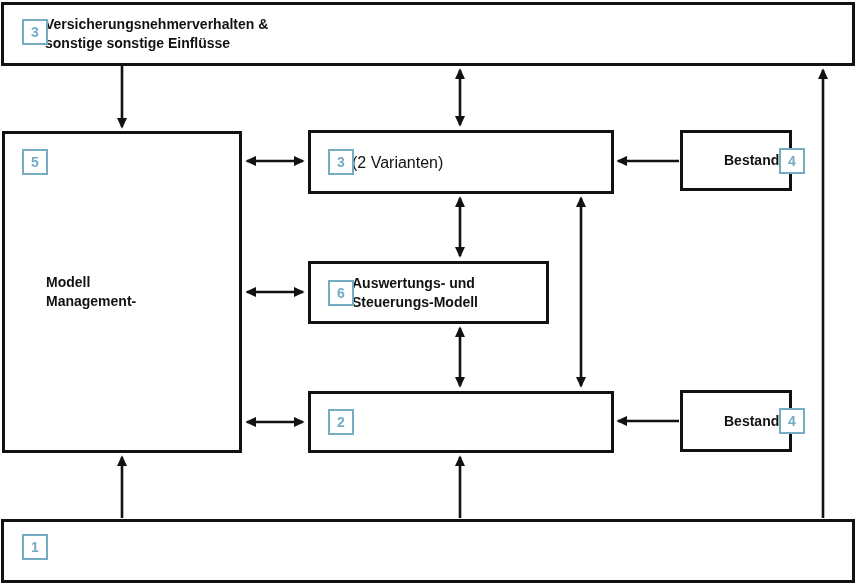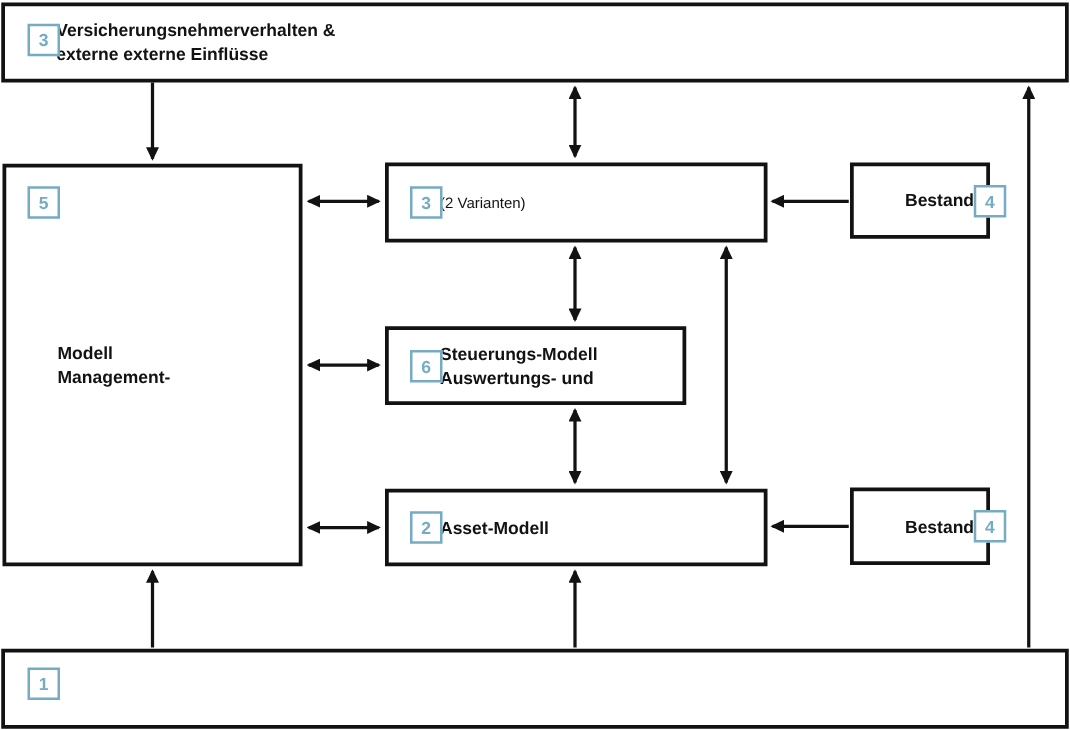--- a/index.html
+++ b/index.html
@@ -21,21 +21,21 @@
   }
   .badge{
     position:absolute;width:22px;height:22px;border:2px solid var(--badge);
     background:var(--bg);color:var(--badge);
     font:700 14px/22px "Liberation Sans",sans-serif;text-align:center;z-index:3;
   }
   .box-label{
     width:100%;color:var(--ink);
     font:700 14px/19px "Liberation Sans",sans-serif;letter-spacing:0;margin-left:41px;
   }
-  .box-label .subtitle{font-weight:400;font-size:12px;}
+  .box-label .subtitle{font-weight:400;font-size:16px;}
   
   .b-external{left:1px;top:2px;width:854px;height:64px;}
   .b-management{left:2px;top:131px;width:240px;height:322px;}
   .b-liability{left:308px;top:130px;width:306px;height:64px;}
   .b-evaluation{left:308px;top:261px;width:241px;height:63px;}
   .b-asset{left:308px;top:391px;width:306px;height:62px;}
   .b-bestand-top{left:680px;top:130px;width:112px;height:61px;}
   .b-bestand-bottom{left:680px;top:390px;width:112px;height:62px;}
   .b-capital{left:1px;top:519px;width:854px;height:64px;}
   
@@ -70,21 +70,21 @@
     <line x1="247" y1="292" x2="303" y2="292" marker-start="url(#ah)" marker-end="url(#ah)"></line>
     <line x1="247" y1="422" x2="303" y2="422" marker-start="url(#ah)" marker-end="url(#ah)"></line>
     <line x1="679" y1="161" x2="618" y2="161" marker-end="url(#ah)"></line>
     <line x1="679" y1="421" x2="618" y2="421" marker-end="url(#ah)"></line>
   </svg>
 
   <div class="box b-external">
     <span class="badge">3</span>
     <div class="box-label">
       <div>Versicherungsnehmerverhalten &amp;</div>
-      <div>externe externe Einflüsse</div>
+      <div>sonstige sonstige Einflüsse</div>
     </div>
   </div>
 
   <div class="box b-management">
     <span class="badge">5</span>
     <div class="box-label">
       <div>Modell</div>
       <div>Management-</div>
     </div>
   </div>
@@ -92,30 +92,27 @@
   <div class="box b-liability">
     <span class="badge">3</span>
     <div class="box-label">
       <div class="subtitle">(2 Varianten)</div>
     </div>
   </div>
 
   <div class="box b-evaluation">
     <span class="badge">6</span>
     <div class="box-label">
+      <div>Auswertungs- und</div>
       <div>Steuerungs-Modell</div>
-      <div>Auswertungs- und</div>
     </div>
   </div>
 
   <div class="box b-asset">
     <span class="badge">2</span>
-    <div class="box-label">
-      <div>Asset-Modell</div>
-    </div>
   </div>
 
   <div class="box b-bestand-top">
     <span class="badge">4</span>
     <div class="box-label">
       <div>Bestand</div>
     </div>
   </div>
 
   <div class="box b-bestand-bottom">

